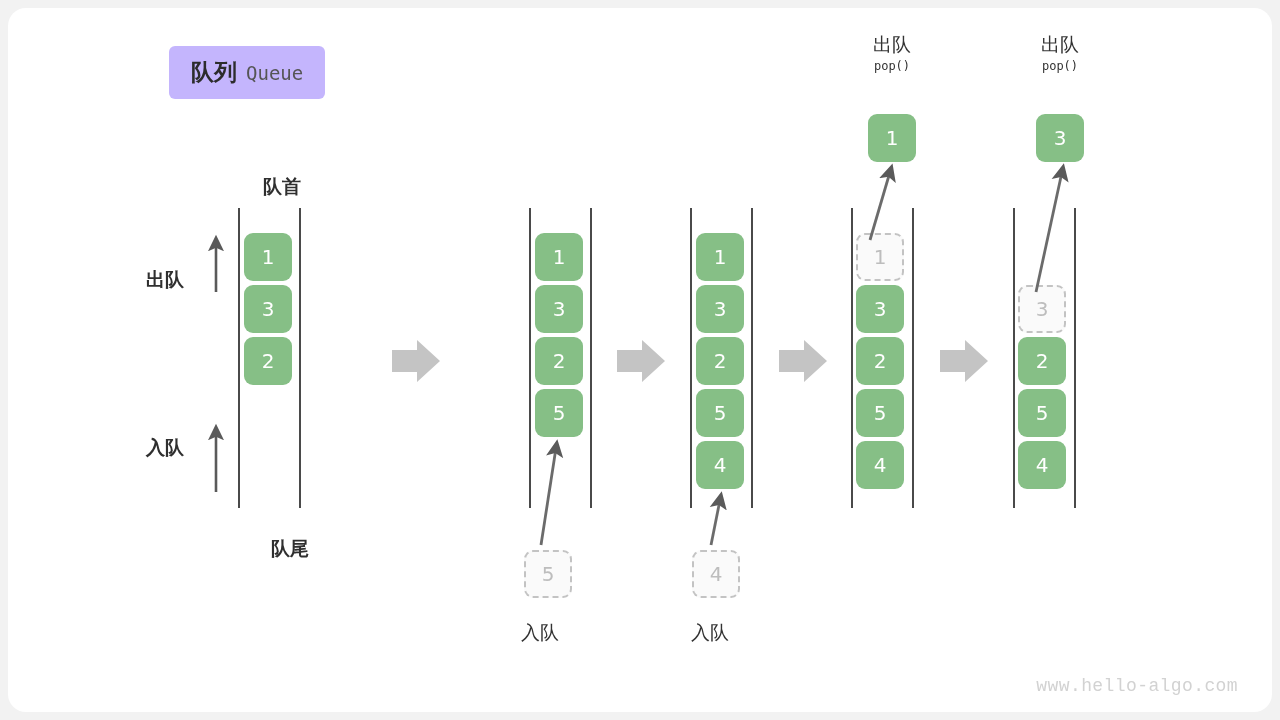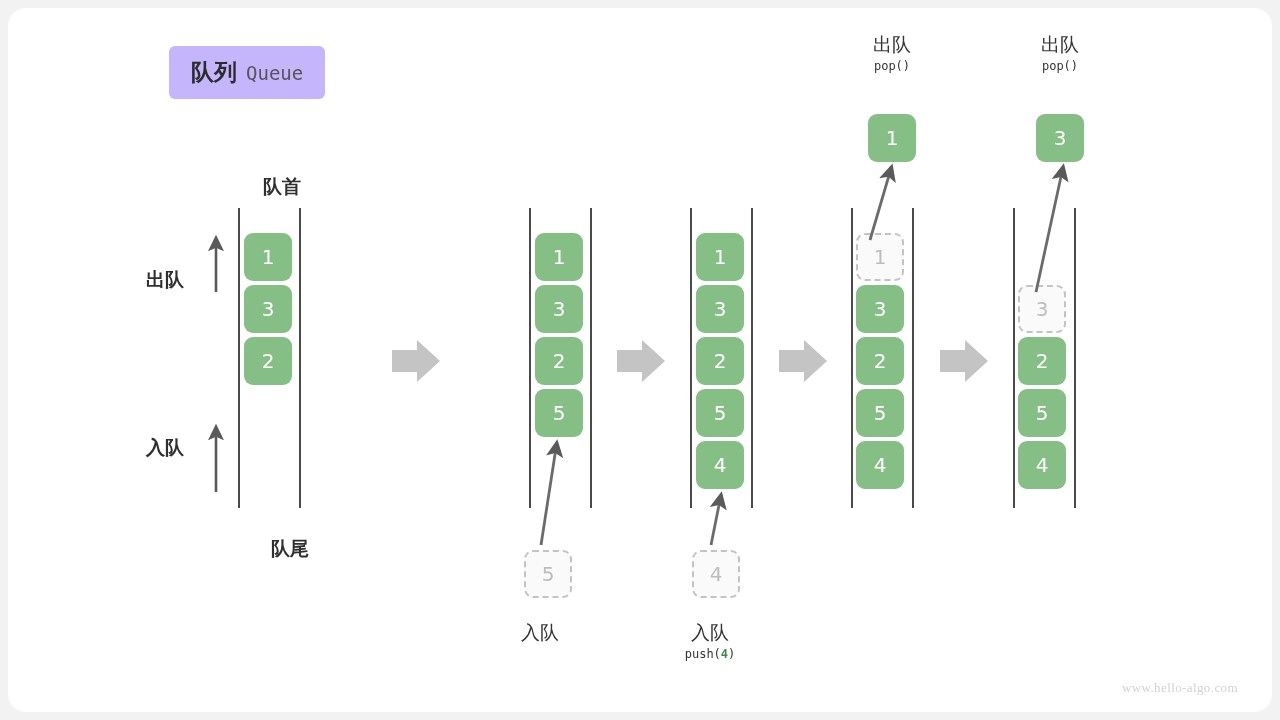--- a/index.html
+++ b/index.html
@@ -118,23 +118,23 @@
     top: 0;
     width: 1280px;
     height: 720px;
     pointer-events: none;
   }
   
   .watermark {
     position: absolute;
     right: 42px;
     bottom: 24px;
-    font-size: 13px;
+    font-size: 18px;
     color: #d2d2d2;
-    font-family: Liberation Serif, serif;
+    font-family: Liberation Mono, monospace;
     letter-spacing: 0.4px;
   }
 </style>
 </head>
 <body>
 
 <div id="canvas">
   <div class="card"></div>
 
   <div class="title-badge">
@@ -172,21 +172,20 @@
 
   <div class="cell" style="left:696px; top:233px;">1</div>
   <div class="cell" style="left:696px; top:285px;">3</div>
   <div class="cell" style="left:696px; top:337px;">2</div>
   <div class="cell" style="left:696px; top:389px;">5</div>
   <div class="cell" style="left:696px; top:441px;">4</div>
   <div class="cell ghost" style="left:692px; top:550px;">4</div>
 
   <div class="caption" style="left:610px; top:620px; width:200px;">
     <span class="cn">入队</span>
-    <span class="code"><span>push(</span><em>4</em><span>)</span></span>
   </div>
 
   <div class="rail" style="left:851px; top:208px; height:300px;"></div>
   <div class="rail" style="left:912px; top:208px; height:300px;"></div>
 
   <div class="cell ghost" style="left:856px; top:233px;">1</div>
   <div class="cell" style="left:856px; top:285px;">3</div>
   <div class="cell" style="left:856px; top:337px;">2</div>
   <div class="cell" style="left:856px; top:389px;">5</div>
   <div class="cell" style="left:856px; top:441px;">4</div>

